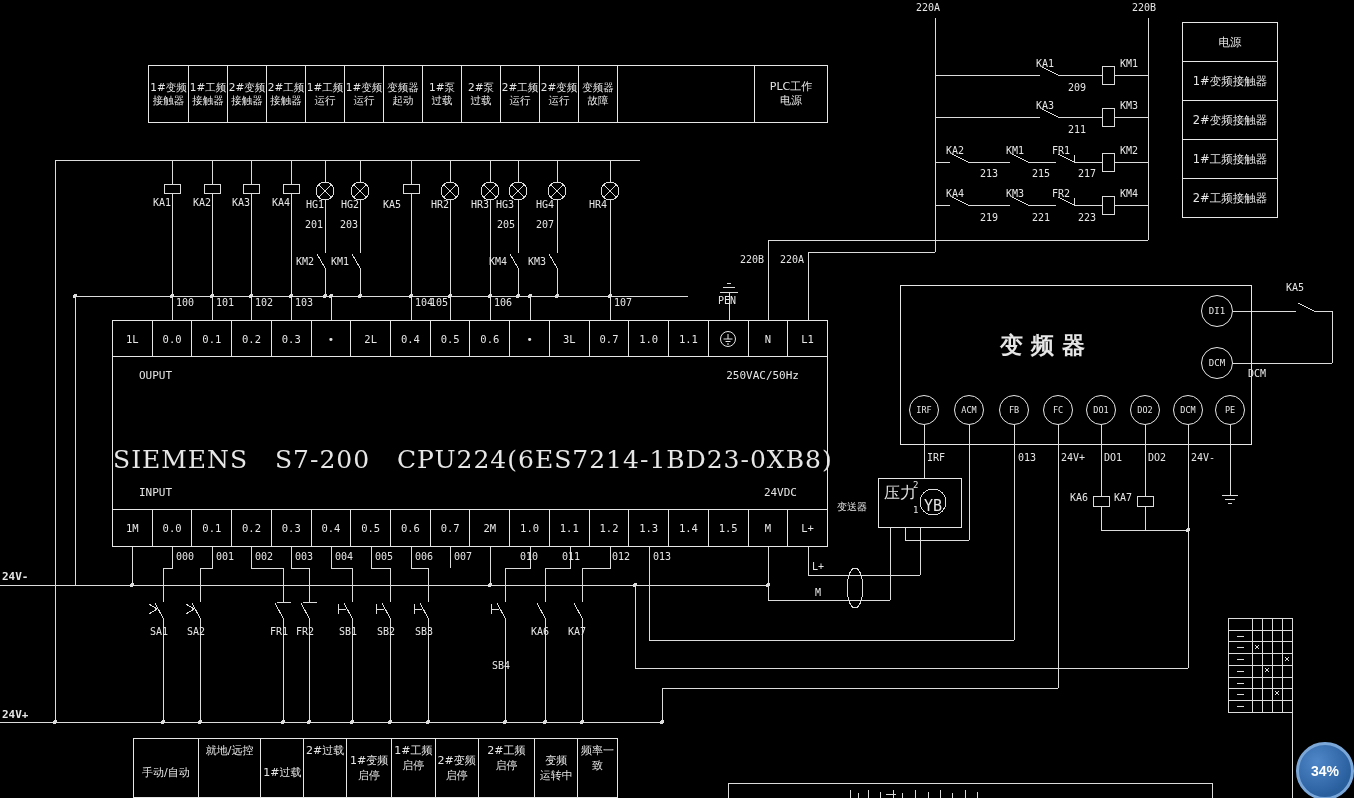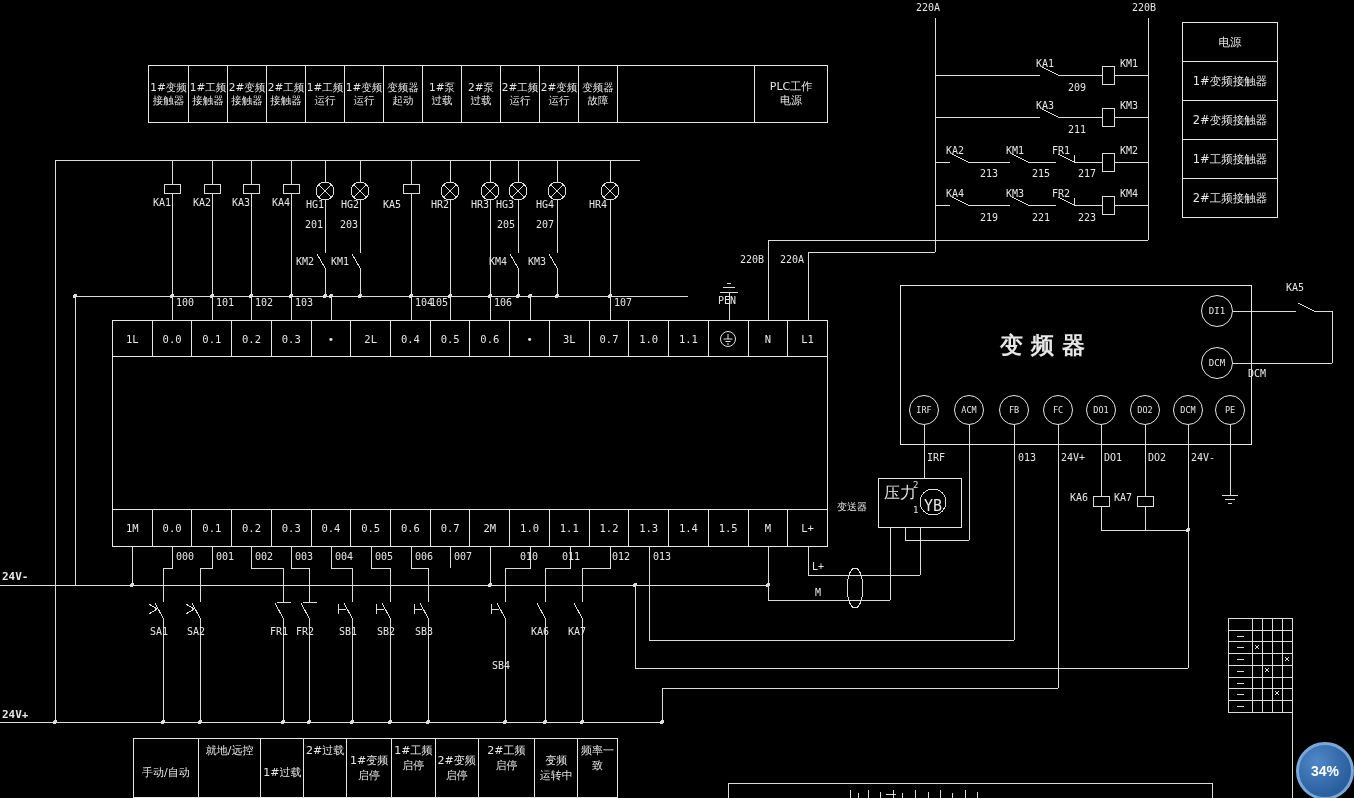--- a/index.html
+++ b/index.html
@@ -301,20 +301,27 @@
           <circle cx="9" cy="9" r="7.5"></circle>
             <line x1="9" y1="4" x2="9" y2="9"></line>
           <line x1="4.5" y1="9" x2="13.5" y2="9"></line>
             <line x1="6.5" y1="11.5" x2="11.5" y2="11.5"></line>
             <line x1="8" y1="14" x2="10" y2="14"></line>
         </svg>
       </div>
       <div class="t">N</div>
       <div class="t">L1</div>
     </div>
+    <div id="plcbody">
+      <div class="plbl" style="left:26px;top:12px">OUPUT</div>
+      <div class="plbl" style="right:28px;top:12px">250VAC/50Hz</div>
+      <div id="plcTitle">SIEMENS   S7-200   CPU224(6ES7214-1BD23-0XB8)</div>
+      <div class="plbl" style="left:26px;bottom:10px">INPUT</div>
+      <div class="plbl" style="right:30px;bottom:10px">24VDC</div>
+    </div>
     <div class="trow bot">
       <div class="t">1M</div>
       <div class="t">0.0</div>
       <div class="t">0.1</div>
       <div class="t">0.2</div>
       <div class="t">0.3</div>
       <div class="t">0.4</div>
       <div class="t">0.5</div>
       <div class="t">0.6</div>
       <div class="t">0.7</div>

